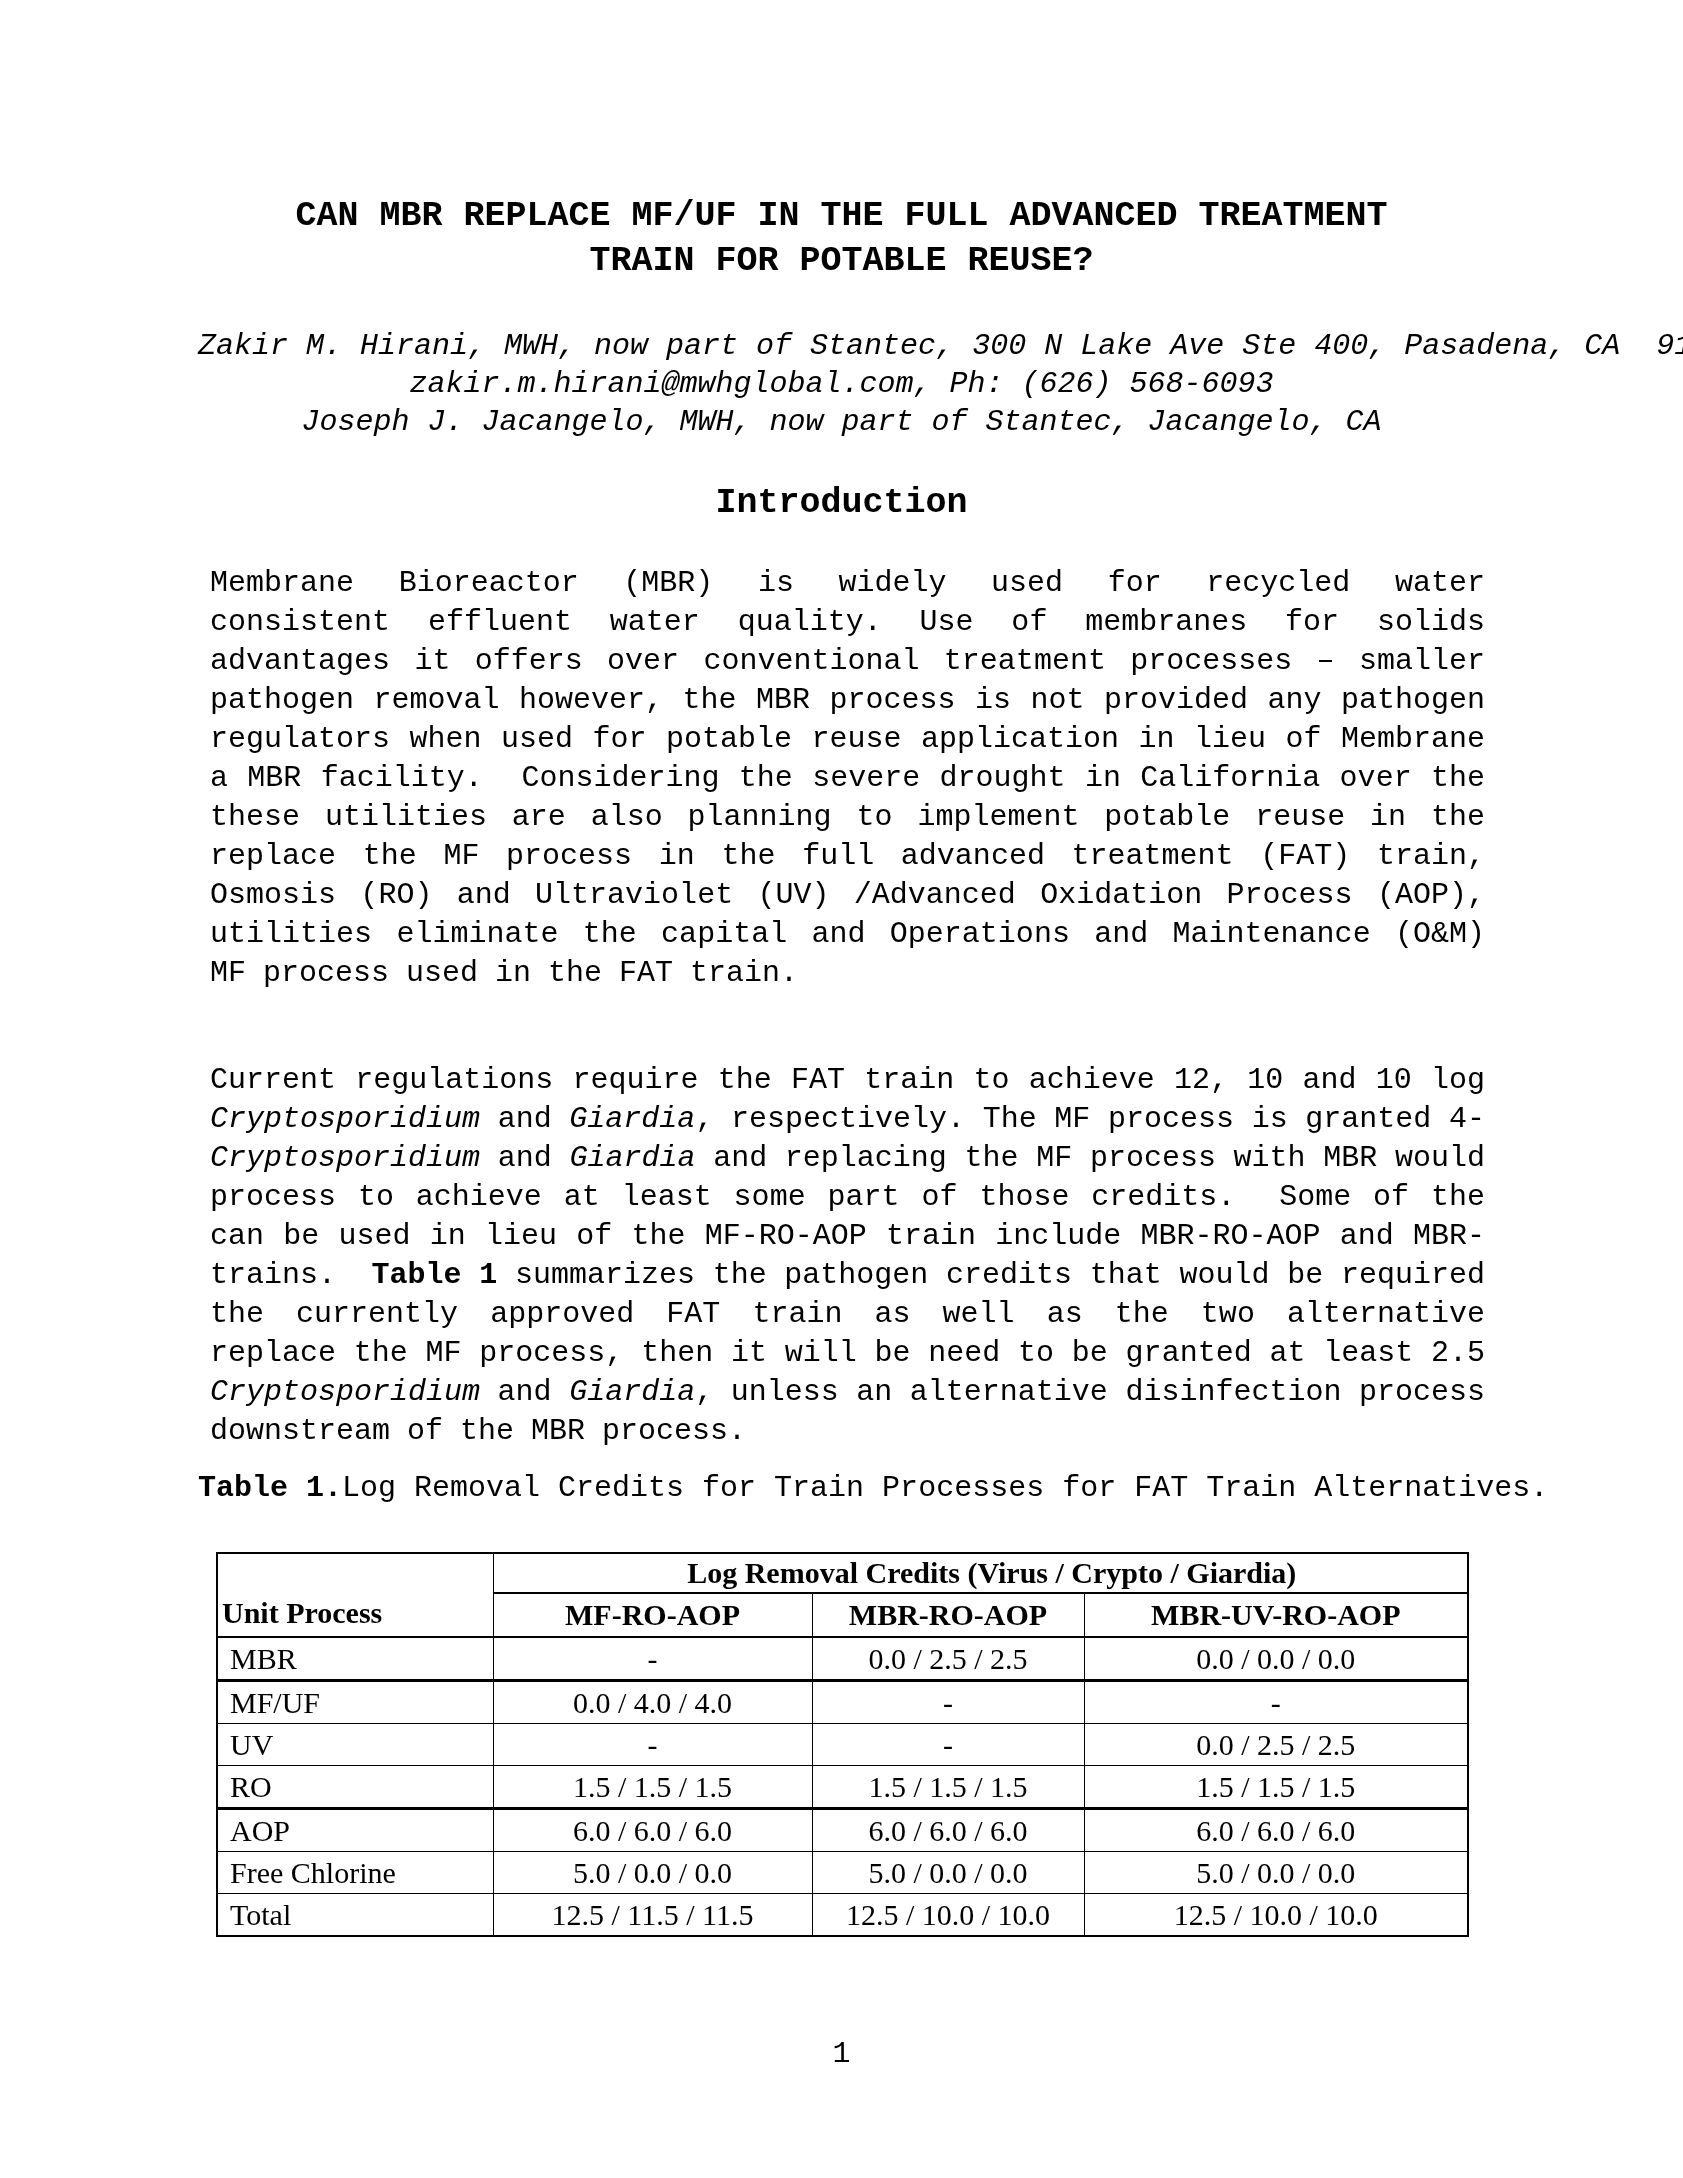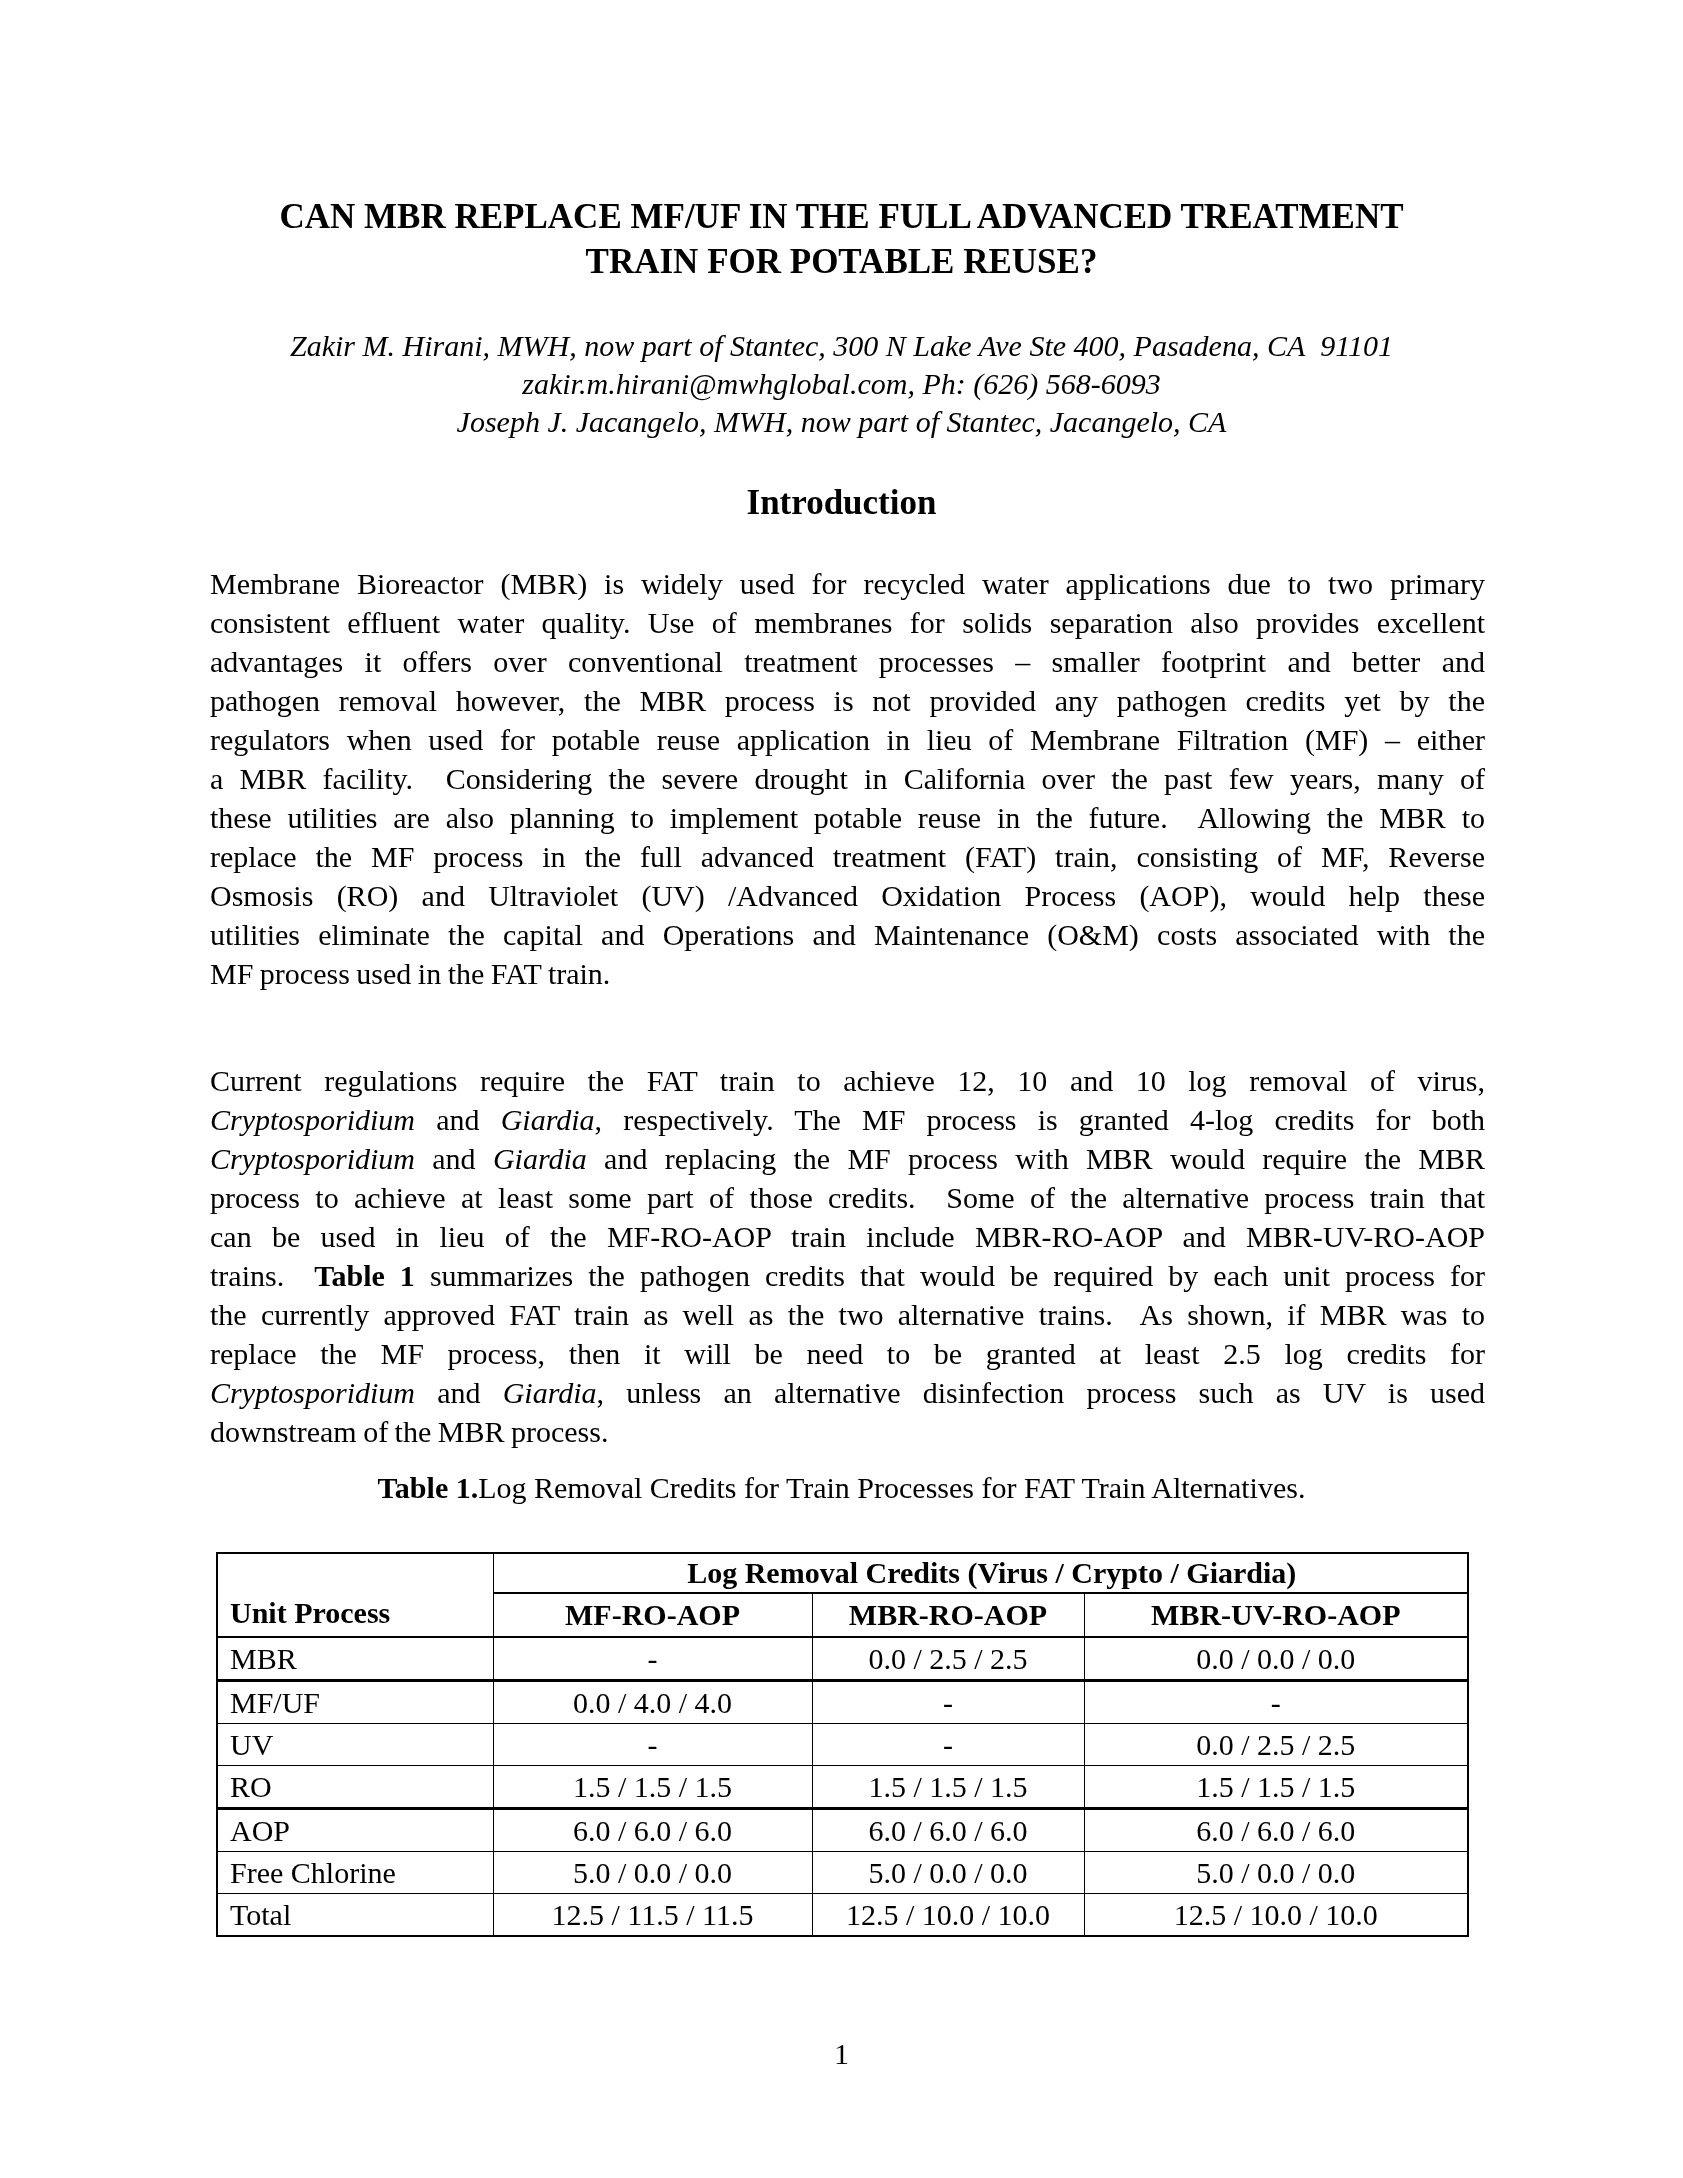--- a/index.html
+++ b/index.html
@@ -2,21 +2,21 @@
 <html><head>
 <meta charset="utf-8">
 <style>
   html, body { margin: 0; padding: 0; }
   body {
     width: 1683px; height: 2178px;
     background: #ffffff; color: #000000;
     position: relative; overflow: hidden;
     font-family: "Liberation Serif", "DejaVu Serif", serif;
   }
-  .abs { position: absolute; }
+  .abs { position: absolute; font-family: Liberation Mono, monospace; }
   .title {
     top: 194px; left: 198px; width: 1287px;
     text-align: center; font-weight: bold;
     font-size: 35px; line-height: 45px;
   }
   .title > div { white-space: nowrap; }
   .authors {
     top: 327px; left: 198px; width: 1287px;
     text-align: center; font-style: italic;
     font-size: 30px; line-height: 38px;
@@ -48,21 +48,21 @@
     width: 1251px; border-collapse: collapse; table-layout: fixed;
     font-size: 30px; border: 2px solid #000;
   }
   .t td {
     border: 1px solid #000; padding: 0;
     text-align: center; vertical-align: middle; line-height: 34px;
   }
   .t td.span-hdr { height: 38px; font-weight: bold; border-bottom: 2px solid #000; padding-left: 23px; }
   .t td.unit-hdr {
     vertical-align: bottom; text-align: left;
-    padding: 0 0 6px 12px; font-weight: bold;
+    padding: 0 0 6px 4px; font-weight: bold;
     border-bottom: 2px solid #000;
   }
   .t tr.h2 td { height: 42px; font-weight: bold; border-bottom: 2px solid #000; }
   .t tbody td { height: 41px; }
   .t tr.thick td { border-bottom: 3px solid #000; }
   .t td.rowlabel { text-align: left; padding-left: 12px; }
   .pageno {
     top: 2037px; left: 198px; width: 1287px;
     text-align: center; font-size: 30px;
   }

